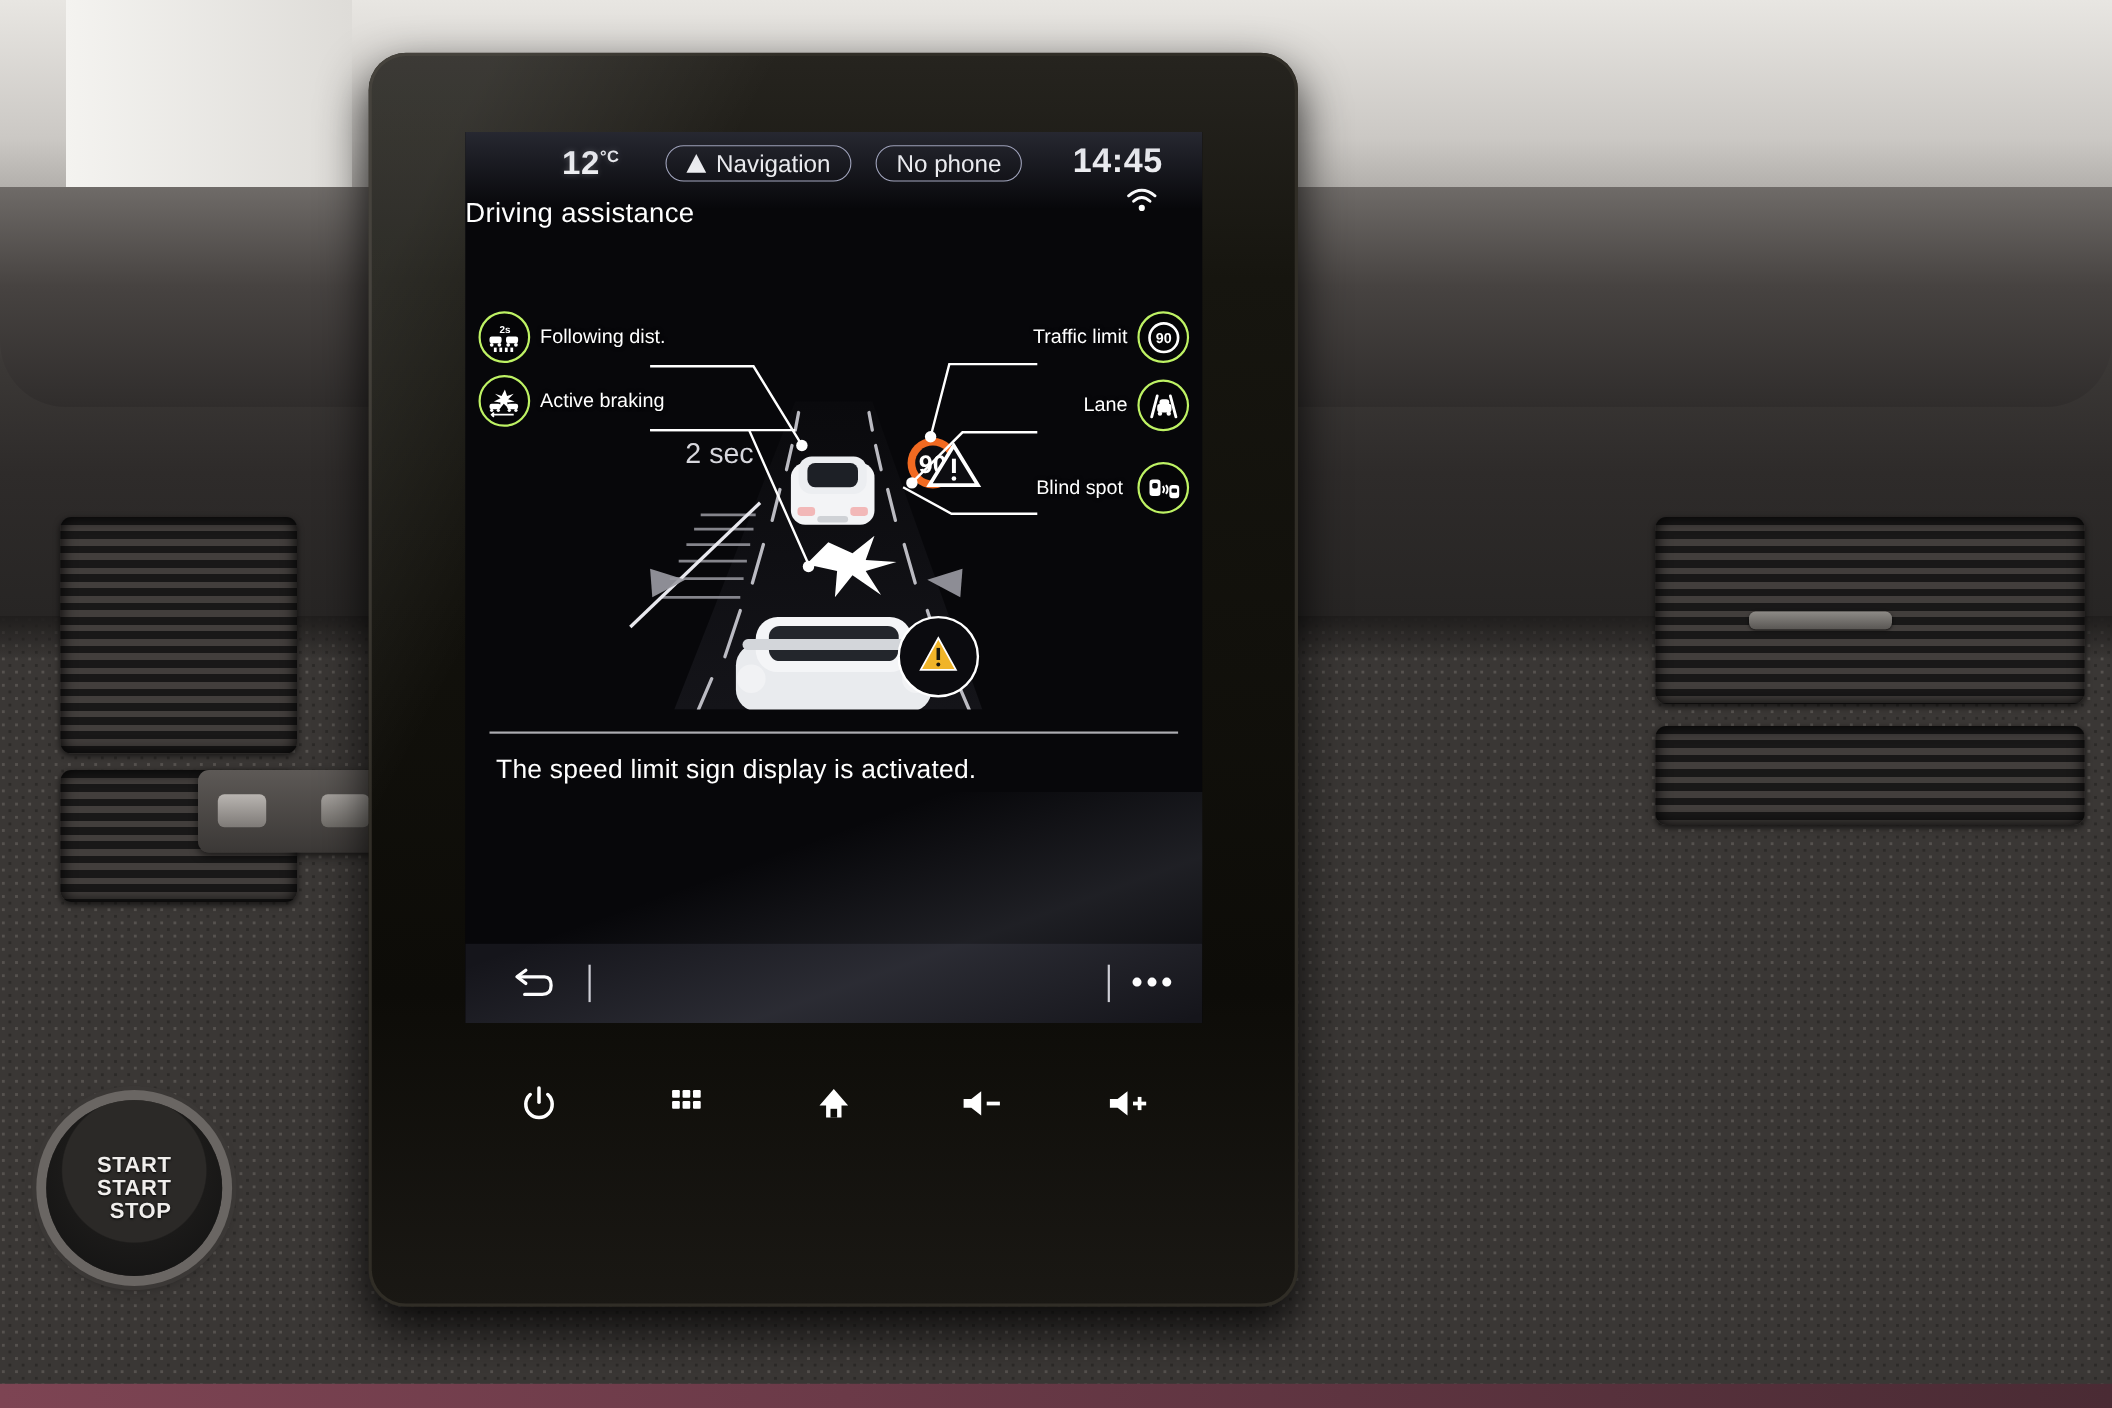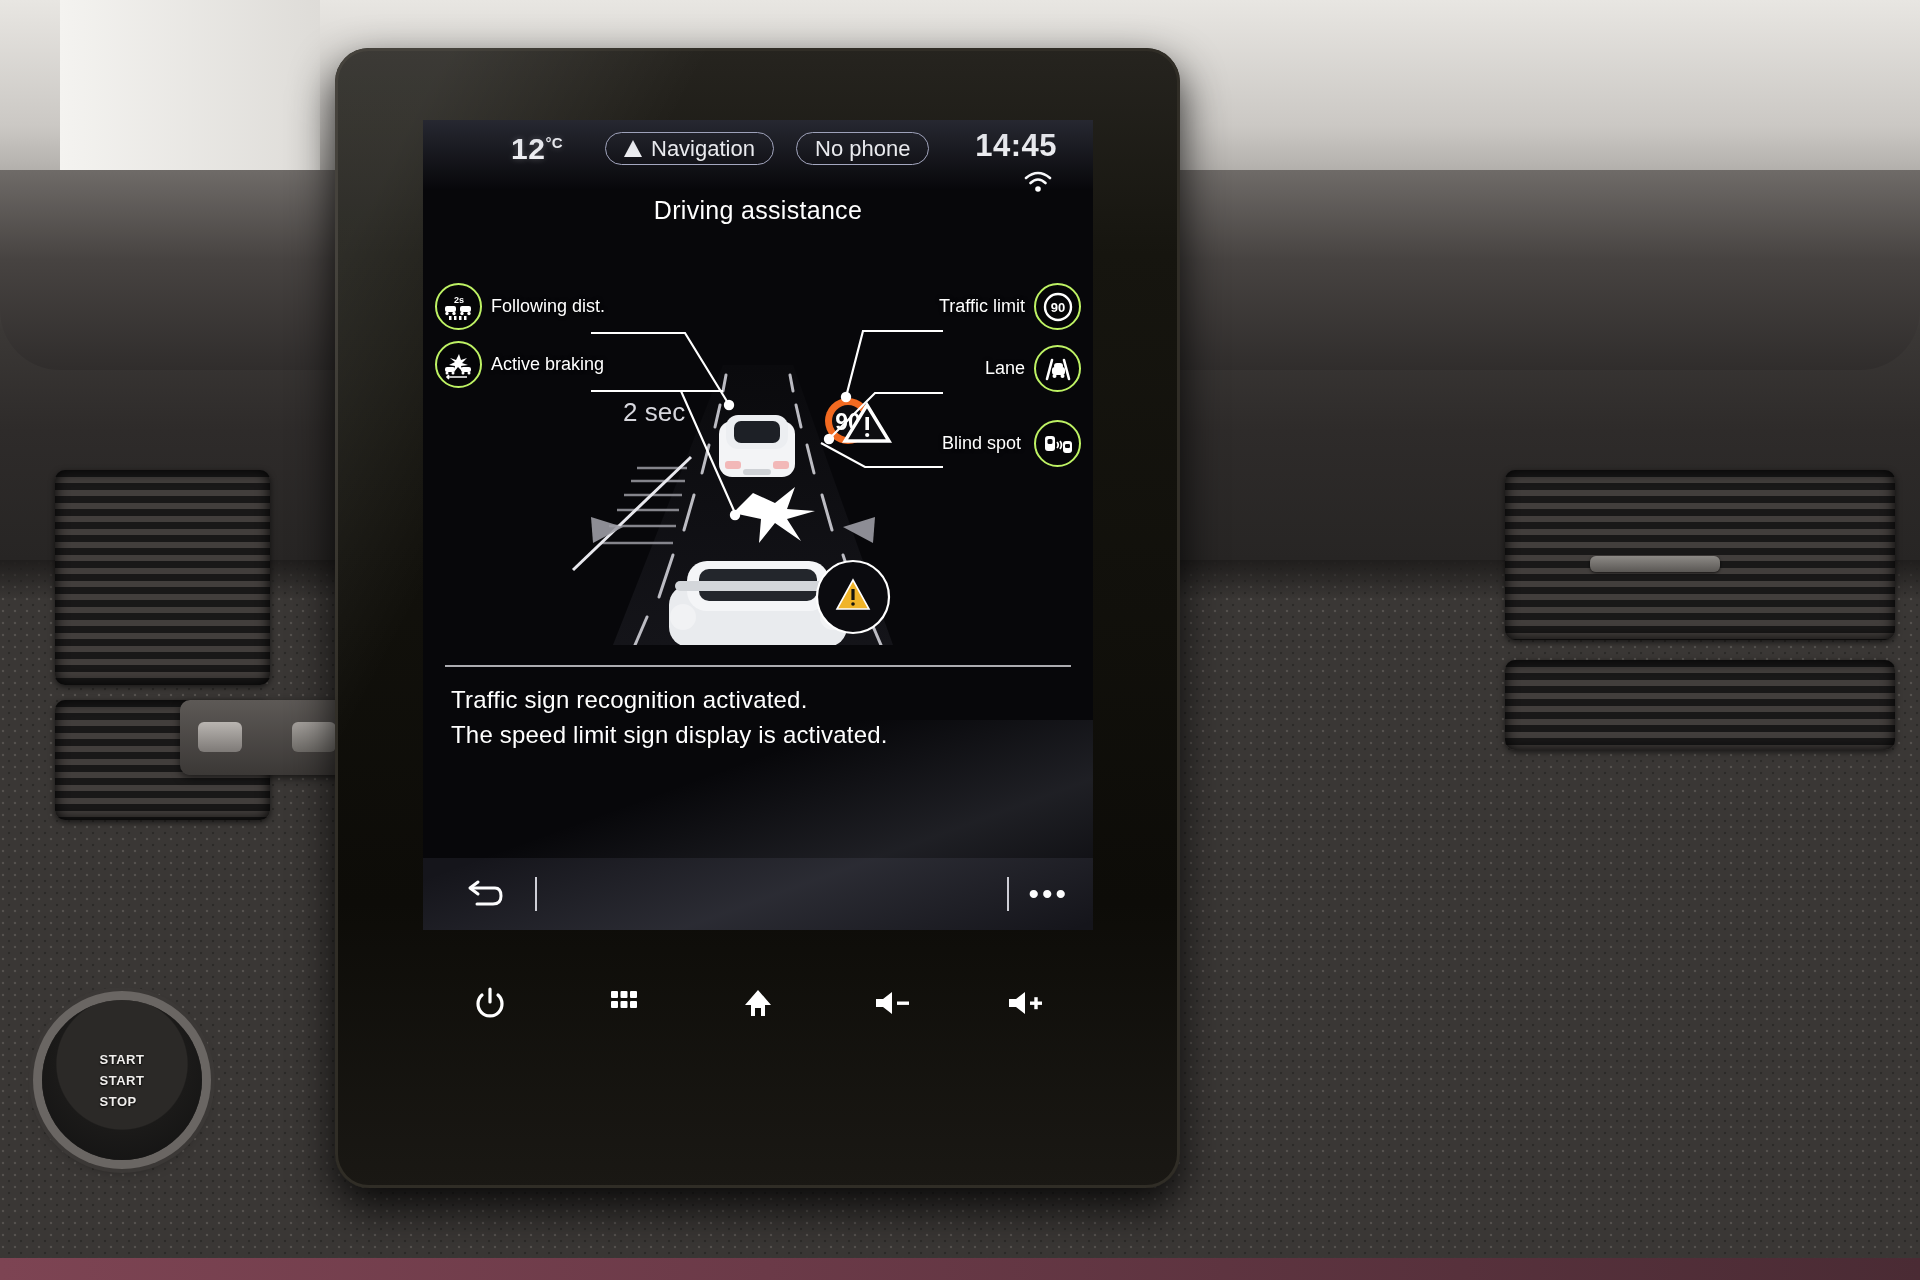--- a/index.html
+++ b/index.html
@@ -73,21 +73,21 @@
   
   .startbtn{
     position:absolute; left:42px; top:1000px; width:160px; height:160px;
     border-radius:50%;
     background:
       radial-gradient(circle at 50% 40%, #2b2927 0 52%, #1b1a19 53%, #111 100%);
     box-shadow:0 0 0 9px #6a6663, 0 0 0 13px #3b3836, 0 6px 16px rgba(0,0,0,.8);
     display:flex; align-items:center; justify-content:center;
   }
   .startbtn .txt{
-    color:#f0eeec; font-size:13px; line-height:21px; text-align:left;
+    color:#f0eeec; font-size:20px; line-height:21px; text-align:right;
     font-weight:bold; letter-spacing:.5px;
     text-shadow:0 1px 2px #000;
   }
   .redstrip{
     position:absolute; left:0; top:1258px; width:1920px; height:22px;
     background:linear-gradient(to right,#7d4453,#6b3a48 40%,#4a2b34);
   }
 
   
   .bezel{
@@ -140,22 +140,22 @@
     border-bottom:17px solid #fff;
   }
   .clock{
     position:absolute; right:36px; top:8px; font-size:31px; font-weight:bold;
     color:#fff; letter-spacing:.5px;
   }
   .wifi{ position:absolute; right:40px; top:50px; }
 
   
   .title{
-    position:absolute; left:0; top:60px; width:670px; text-align:center;
-    color:#fff; font-size:25px; letter-spacing:.3px;margin-top:16px;
+    position:absolute; left:0; top:60px; width:670px; text-align:left;
+    color:#fff; font-size:25px; letter-spacing:.3px;
   }
 
   
   .diagram{
     position:absolute; left:0; top:105px; width:670px; height:420px;
   }
   .road-svg{ position:absolute; left:0; top:0; }
 
   .callout{
     position:absolute; display:flex; align-items:center; gap:0;
@@ -431,21 +431,20 @@
             <path d="M18 14 Q20.5 17 18 20" stroke="#fff" stroke-width="1.8" fill="none"></path>
             <path d="M21 13 Q24 17 21 21" stroke="#fff" stroke-width="1.8" fill="none"></path>
           </svg>
         </div>
         <span class="co-label" style="margin-right:13px;">Blind spot</span>
       </div>
     </div>
 
     <div class="divider"></div>
     <div class="msg">
-      <div>Traffic sign recognition activated.</div>
       <div>The speed limit sign display is activated.</div>
     </div>
 
     <div class="toolbar">
       <svg class="tb-back" width="38" height="32" viewBox="0 0 38 32">
         <path d="M6 10 L30 10 Q36 10 36 18 Q36 26 28 26 L12 26" stroke="#fff" stroke-width="3" fill="none" stroke-linecap="round"></path>
         <polyline points="13,4 5,10 13,16" stroke="#fff" stroke-width="3" fill="none" stroke-linecap="round" stroke-linejoin="round"></polyline>
       </svg>
       <div class="tb-sep"></div>
       <div class="tb-sep2"></div>

